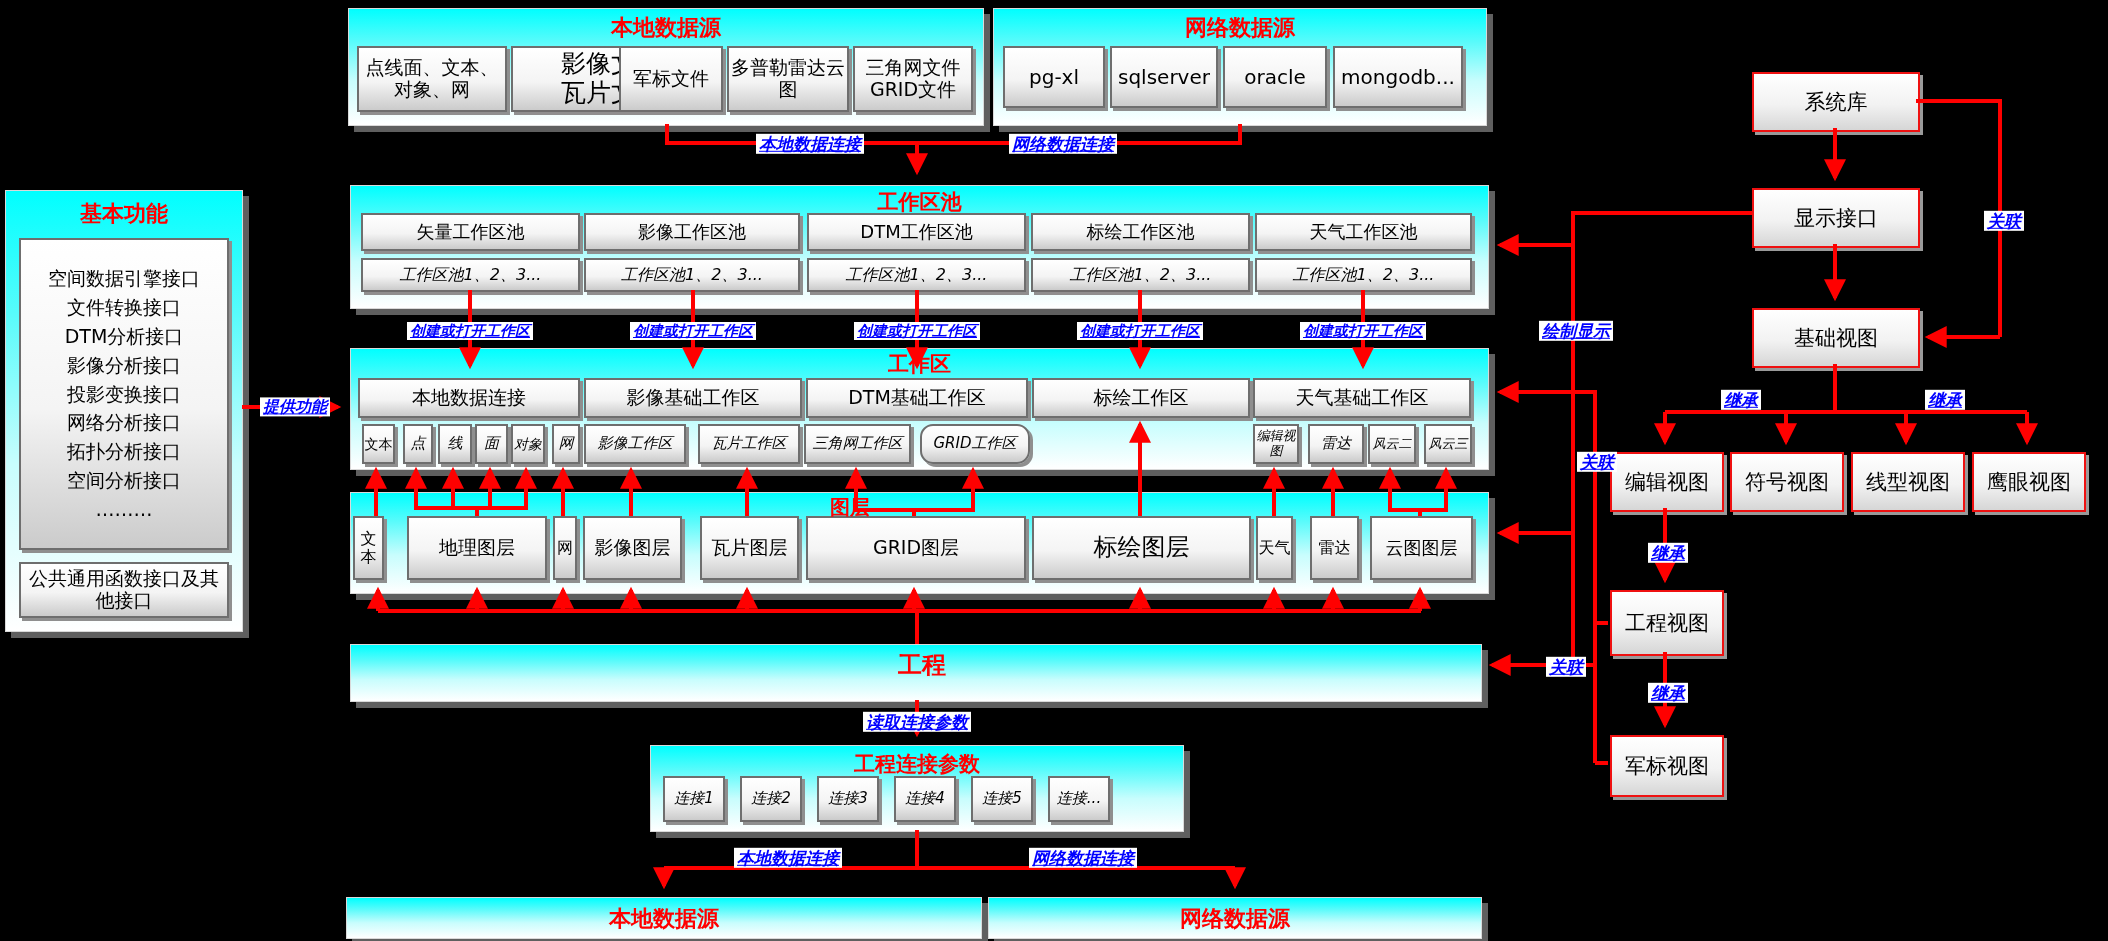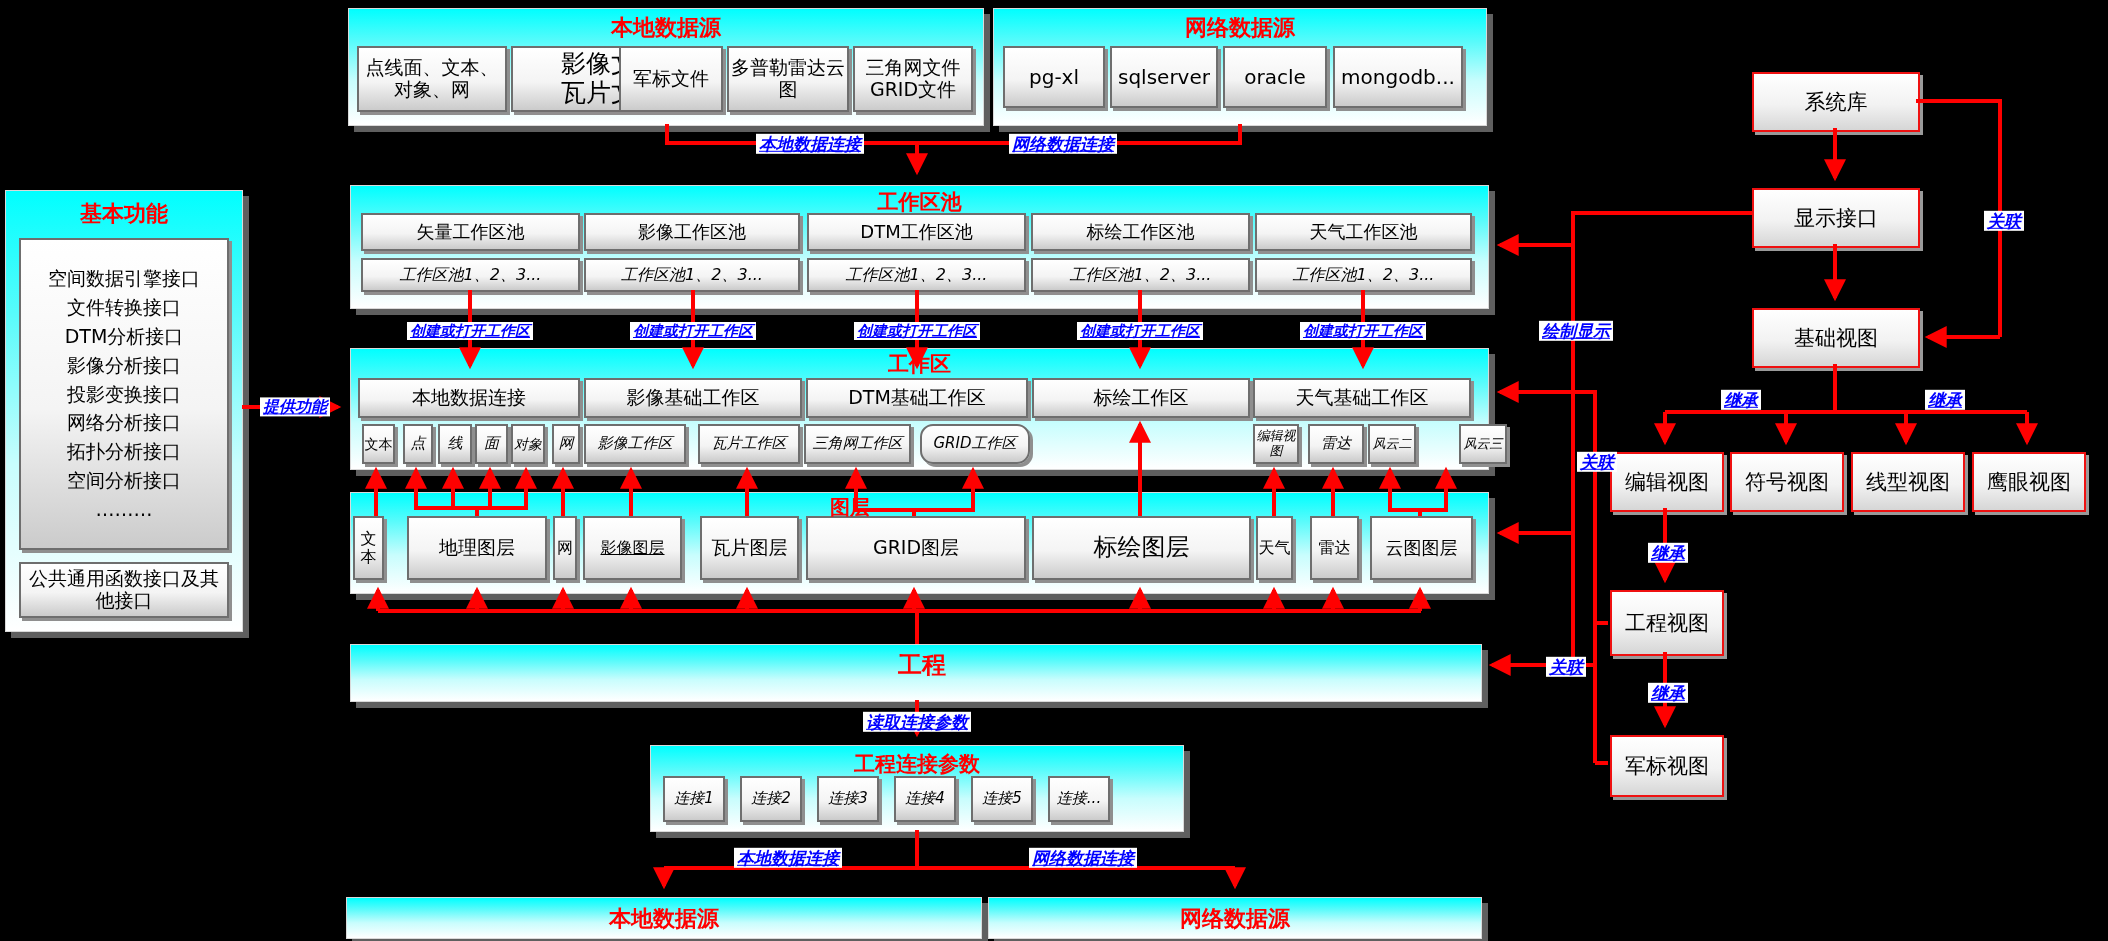--- a/index.html
+++ b/index.html
@@ -101,28 +101,28 @@
   <div class="wbox it" style="left:552px;top:424px;width:24px;height:36px;font-size:15px;">网</div>
 
   <div class="wbox it" style="left:584px;top:424px;width:98px;height:36px;font-size:15px;">影像工作区</div>
   <div class="wbox it" style="left:698px;top:424px;width:98px;height:36px;font-size:15px;">瓦片工作区</div>
   <div class="wbox it" style="left:804px;top:424px;width:103px;height:36px;font-size:15px;">三角网工作区</div>
   <div class="wbox it" style="left:920px;top:424px;width:106px;height:36px;font-size:15px;border-radius:13px;">GRID工作区</div>
 
   <div class="wbox it" style="left:1253px;top:424px;width:42px;height:36px;font-size:13px;">编辑视图</div>
   <div class="wbox it" style="left:1308px;top:424px;width:52px;height:36px;font-size:15px;">雷达</div>
   <div class="wbox it" style="left:1368px;top:424px;width:44px;height:36px;font-size:13px;">风云二</div>
-  <div class="wbox it" style="left:1424px;top:424px;width:44px;height:36px;font-size:13px;margin-left:35px;">风云三</div>
+  <div class="wbox it" style="left:1424px;top:424px;width:44px;height:36px;font-size:13px;">风云三</div>
 
   <div class="panel" style="left:350px;top:492px;width:1137px;height:100px;"></div>
   <div class="ptitle z6" style="left:800px;top:494px;width:100px;font-size:20px;">图层</div>
   <div class="wbox" style="left:353px;top:516px;width:27px;height:60px;font-size:16px;">文本</div>
   <div class="wbox" style="left:407px;top:516px;width:136px;height:60px;font-size:19px;">地理图层</div>
   <div class="wbox" style="left:553px;top:516px;width:20px;height:60px;font-size:16px;padding:0;">网</div>
-  <div class="wbox" style="left:583px;top:516px;width:95px;height:60px;font-size:16px;text-decoration:underline;">影像图层</div>
+  <div class="wbox" style="left:583px;top:516px;width:95px;height:60px;font-size:19px;">影像图层</div>
   <div class="wbox" style="left:700px;top:516px;width:95px;height:60px;font-size:19px;">瓦片图层</div>
   <div class="wbox" style="left:806px;top:516px;width:216px;height:60px;font-size:19px;">GRID图层</div>
   <div class="wbox" style="left:1032px;top:516px;width:215px;height:60px;font-size:24px;">标绘图层</div>
   <div class="wbox" style="left:1256px;top:516px;width:33px;height:60px;font-size:16px;">天气</div>
   <div class="wbox" style="left:1310px;top:516px;width:45px;height:60px;font-size:16px;">雷达</div>
   <div class="wbox" style="left:1370px;top:516px;width:99px;height:60px;font-size:18px;">云图图层</div>
 
   <div class="panel" style="left:350px;top:644px;width:1130px;height:56px;">
     <div class="ptitle" style="top:4px;font-size:24px;padding-left:12px;">工程</div>
   </div>

